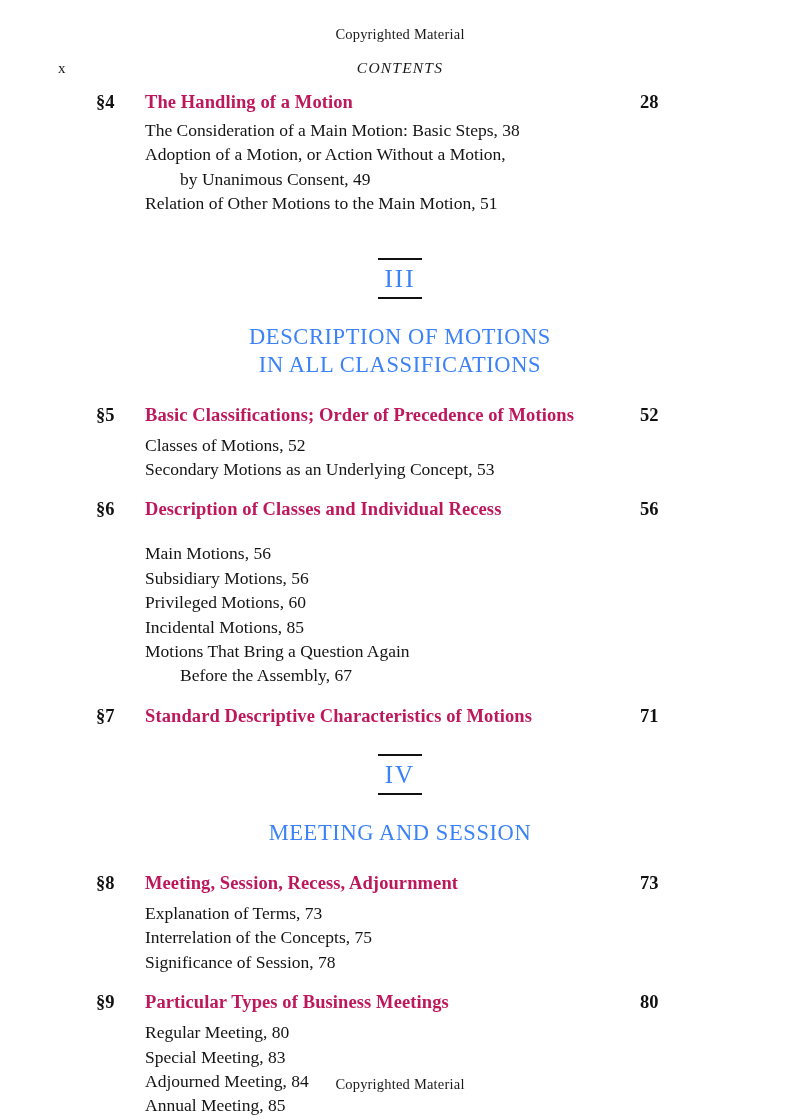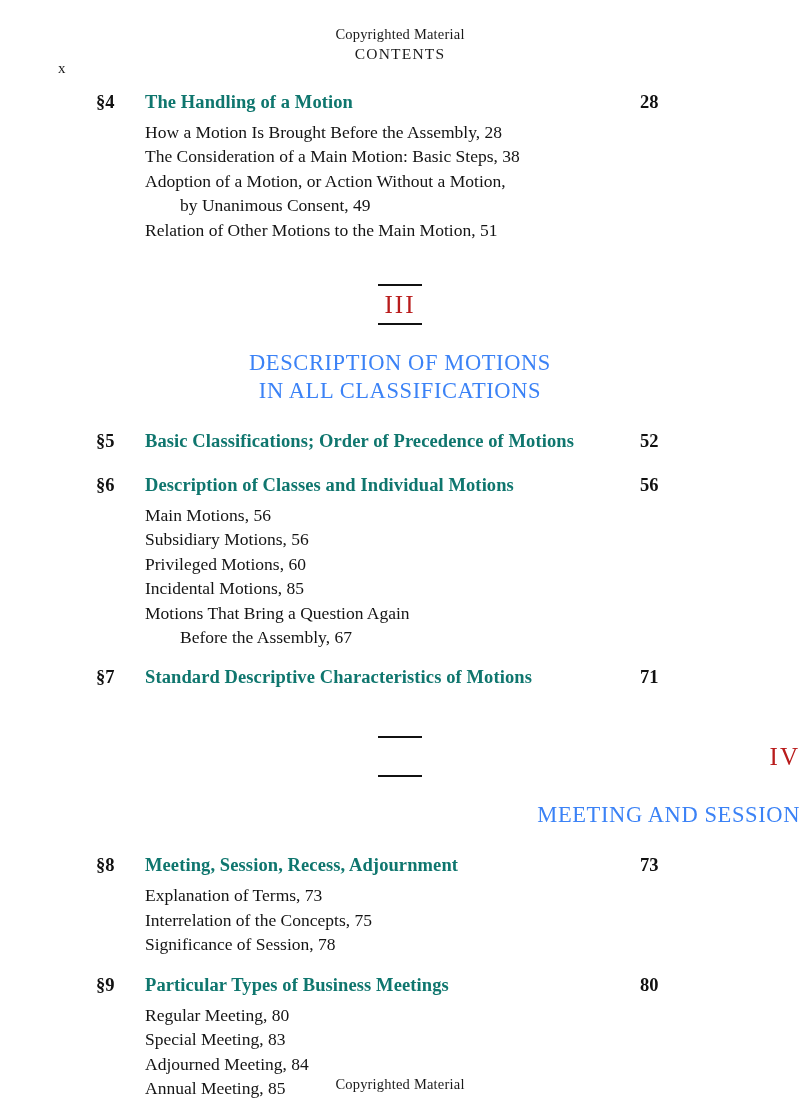--- a/index.html
+++ b/index.html
@@ -43,27 +43,28 @@
   }
   .folio {
     position: absolute;
     top: 60px;
     left: 58px;
     font-size: 15px;
     color: #1a1a1a;
   }
   .running-head {
     position: absolute;
-    top: 45px;
+    top: 59px;
     left: 0;
     width: 800px;
     text-align: center;
     font-size: 15.5px;
     letter-spacing: 1.2px;
     color: #1a1a1a;
+    font-style: italic;
   }
   .content {
     position: absolute;
     top: 92px;
     left: 0;
     width: 800px;
   }
 
   
   .entry {
@@ -83,21 +84,21 @@
     font-size: 18.5px;
     font-weight: bold;
     color: #111;
   }
   .sect-title {
     position: absolute;
     left: 145px;
     top: 0;
     font-size: 18.5px;
     font-weight: bold;
-    color: #0f766e;
+    color: #be185d;
     letter-spacing: 0.1px;
   }
   .sect-page {
     position: absolute;
     left: 640px;
     top: 0;
     width: 46px;
     font-size: 18.5px;
     font-weight: bold;
     color: #111;
@@ -121,21 +122,21 @@
     width: 44px;
     height: 2px;
     background: #111;
     margin: 0 auto;
   }
   .part-num {
     font-size: 25px;
     letter-spacing: 2px;
     line-height: 30px;
     margin: 4px 0 3px 0;
-    color: #b91c1c;
+    color: #3b82f6;
   }
   .part-title {
     font-size: 22.5px;
     letter-spacing: 0.6px;
     line-height: 28px;
     color: #3b82f6;
   }
 </style>
 </head>
 <body>
@@ -148,66 +149,67 @@
   <div class="running-head">CONTENTS</div>
 
   <div class="content">
 
     <div class="entry" style="margin-top:0;">
       <div class="entry-head">
         <span class="sect-num">§4</span>
         <span class="sect-title">The Handling of a Motion</span>
         <span class="sect-page">28</span>
       </div>
-      <div class="sub" style="margin-top:2px;">How a Motion Is Brought Before the Assembly, 28</div>
       <div class="sub">The Consideration of a Main Motion: Basic Steps, 38</div>
       <div class="sub">Adoption of a Motion, or Action Without a Motion,</div>
       <div class="sub indent">by Unanimous Consent, 49</div>
       <div class="sub">Relation of Other Motions to the Main Motion, 51</div>
     </div>
 
     <div class="part" style="margin-top:42px;">
       <div class="part-rule"></div>
       <div class="part-num">III</div>
       <div class="part-rule"></div>
       <div class="part-title" style="margin-top:24px;">DESCRIPTION OF MOTIONS</div>
       <div class="part-title">IN ALL CLASSIFICATIONS</div>
     </div>
 
     <div class="entry" style="margin-top:26px;">
       <div class="entry-head">
         <span class="sect-num">§5</span>
         <span class="sect-title">Basic Classifications; Order of Precedence of Motions</span>
         <span class="sect-page">52</span>
       </div>
+      <div class="sub" style="margin-top:2px;">Classes of Motions, 52</div>
+      <div class="sub">Secondary Motions as an Underlying Concept, 53</div>
     </div>
 
     <div class="entry" style="margin-top:18px;">
       <div class="entry-head">
         <span class="sect-num">§6</span>
-        <span class="sect-title">Description of Classes and Individual Motions</span>
+        <span class="sect-title">Description of Classes and Individual Recess</span>
         <span class="sect-page">56</span>
       </div>
-      <div class="sub" style="margin-top:2px;">Main Motions, 56</div>
+      <div class="sub" style="margin-top:16px;">Main Motions, 56</div>
       <div class="sub">Subsidiary Motions, 56</div>
       <div class="sub">Privileged Motions, 60</div>
       <div class="sub">Incidental Motions, 85</div>
       <div class="sub">Motions That Bring a Question Again</div>
       <div class="sub indent">Before the Assembly, 67</div>
     </div>
 
     <div class="entry" style="margin-top:18px;">
       <div class="entry-head">
         <span class="sect-num">§7</span>
         <span class="sect-title">Standard Descriptive Characteristics of Motions</span>
         <span class="sect-page">71</span>
       </div>
     </div>
 
-    <div class="part" style="margin-top:43px;text-align:right;">
+    <div class="part" style="margin-top:22px;">
       <div class="part-rule"></div>
       <div class="part-num">IV</div>
       <div class="part-rule"></div>
       <div class="part-title" style="margin-top:24px;">MEETING AND SESSION</div>
     </div>
 
     <div class="entry" style="margin-top:26px;">
       <div class="entry-head">
         <span class="sect-num">§8</span>
         <span class="sect-title">Meeting, Session, Recess, Adjournment</span>

